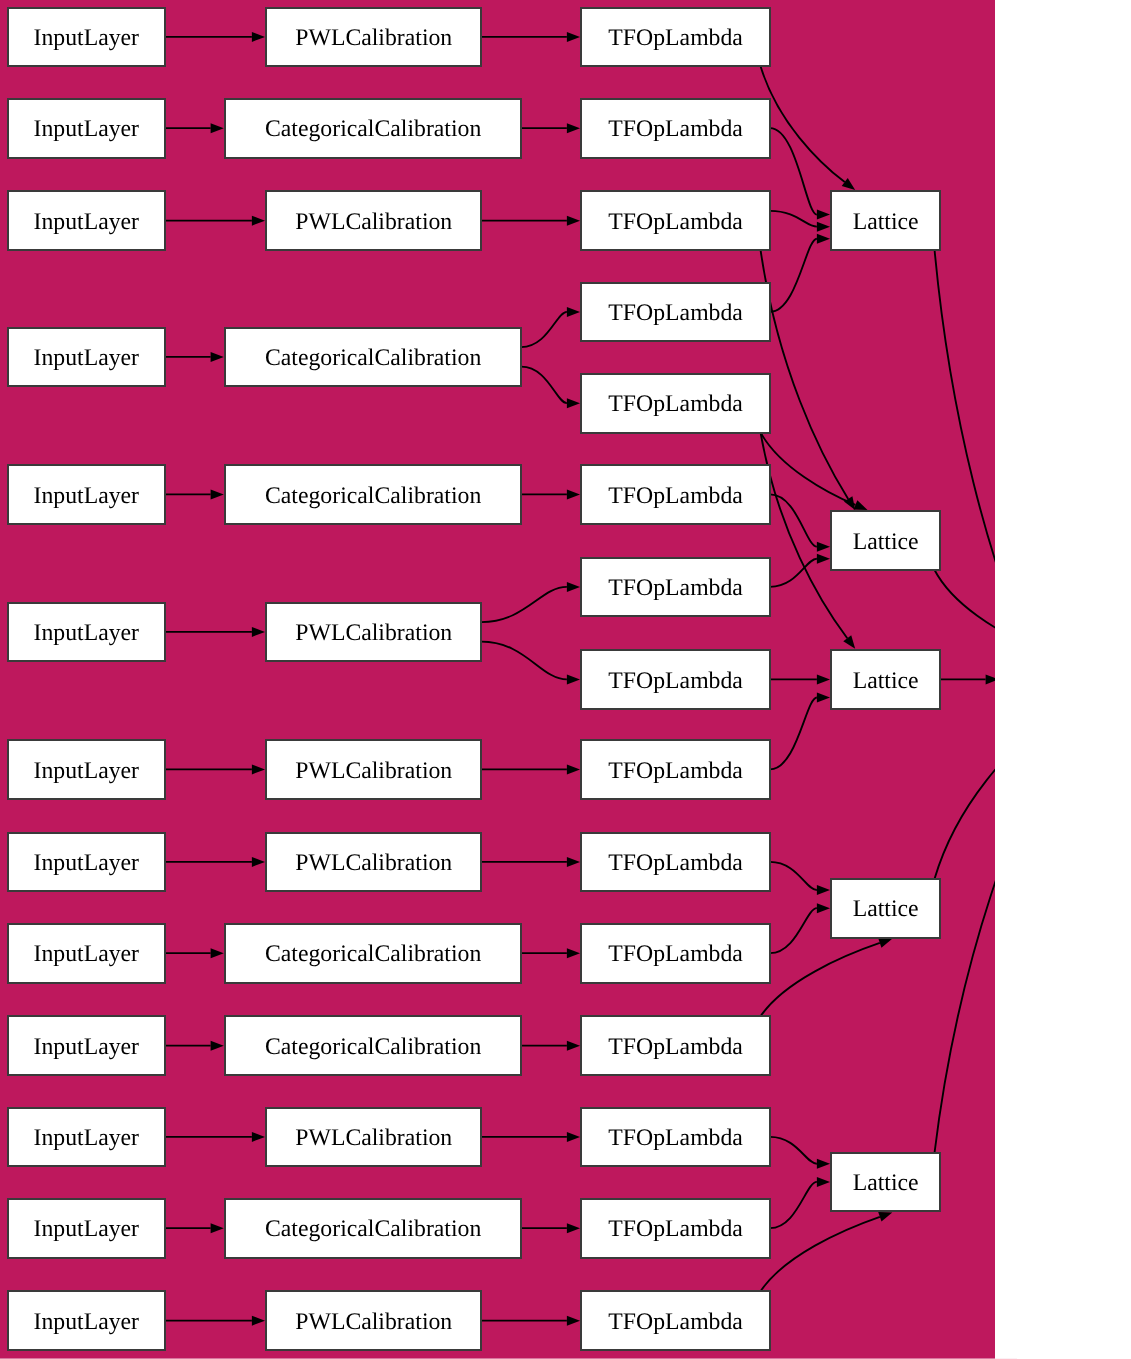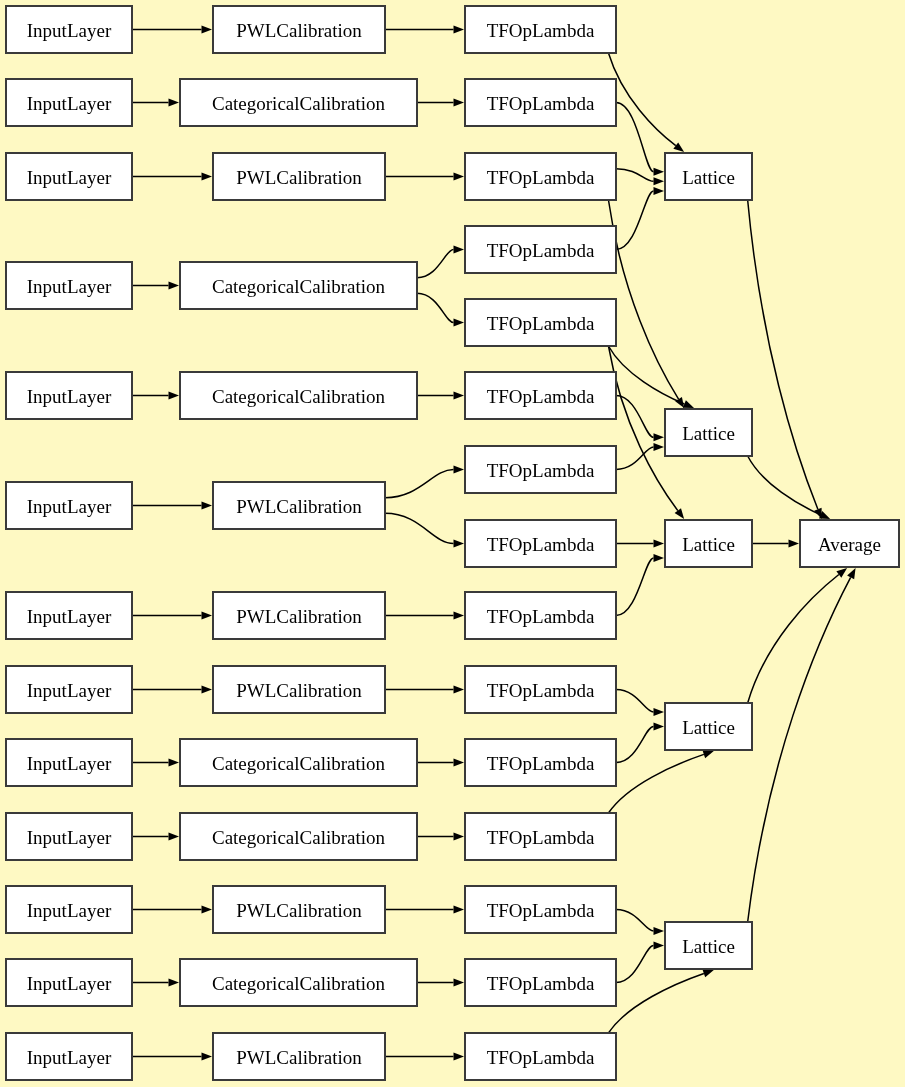--- a/index.html
+++ b/index.html
@@ -2,23 +2,23 @@
 <html><head>
 <meta charset="utf-8">
 <style>
   html, body {
     margin: 0;
     padding: 0;
     background: #ffffff;
   }
   #graph-root {
     position: relative;
-    width: 905px;
+    width: 796px;
     height: 1087px;
-    background: #fef9c3;
+    background: #be185d;
     font-family: "Liberation Serif", "DejaVu Serif", serif;
     overflow: hidden;
   }
   svg#graph-canvas {
     position: absolute;
     left: 0;
     top: 0;
     width: 905px;
     height: 1087px;
     display: block;

